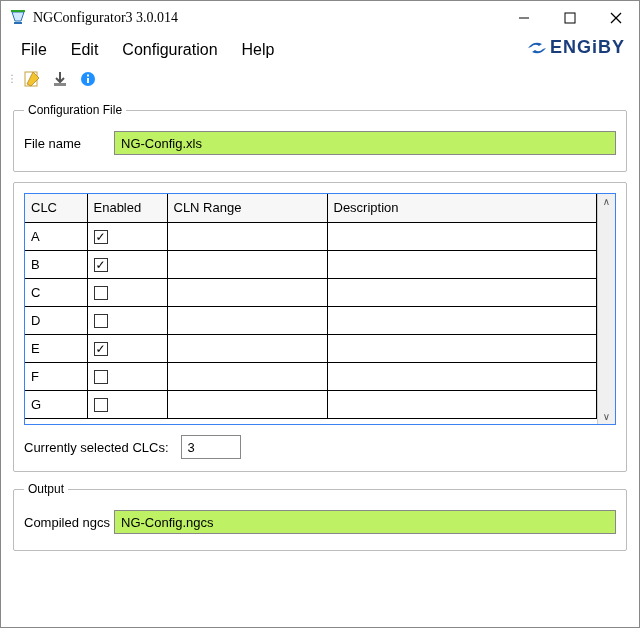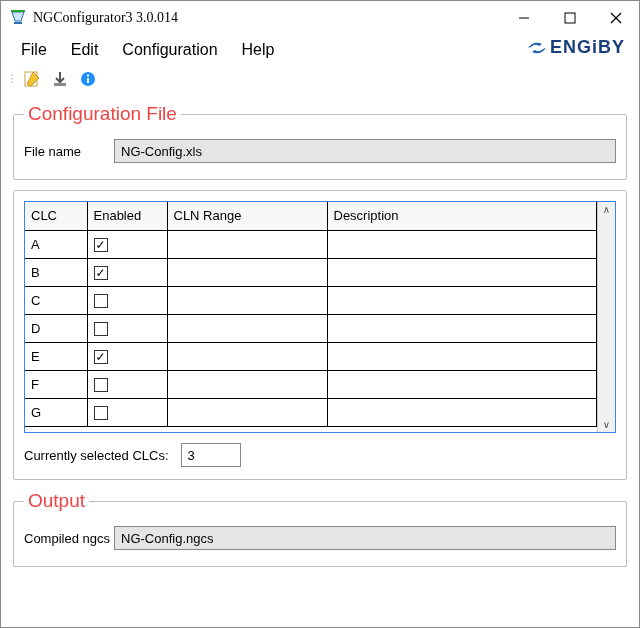--- a/index.html
+++ b/index.html
@@ -99,39 +99,39 @@
     padding: 4px 12px 12px 12px;
   }
   fieldset.group {
     border: 1px solid #bcbcbc;
     border-radius: 2px;
     padding: 10px 10px 12px 10px;
     margin: 6px 0 10px 0;
   }
   fieldset.group > legend {
     padding: 0 4px;
-    font-size: 19px;
-    color: #ef4444;
+    font-size: 12px;
+    color: #000000;
     margin-top: 48px;
   }
   .row {
     display: flex;
     align-items: center;
     margin: 4px 0;
   }
   .row .label {
     width: 90px;
   }
   .field {
     border: 1px solid #888;
     height: 24px;
     padding: 2px 6px;
     display: flex;
     align-items: center;
-    background: #e5e5e5;
+    background: #bef264;
     overflow: hidden;
     white-space: nowrap;
   }
   .field.flex1 { flex: 1; }
   .typelabel { padding: 0 8px; }
   .typefield { width: 110px; }
   
   .table-wrap {
     border: 1px solid #3b82f6;
     height: 232px;

